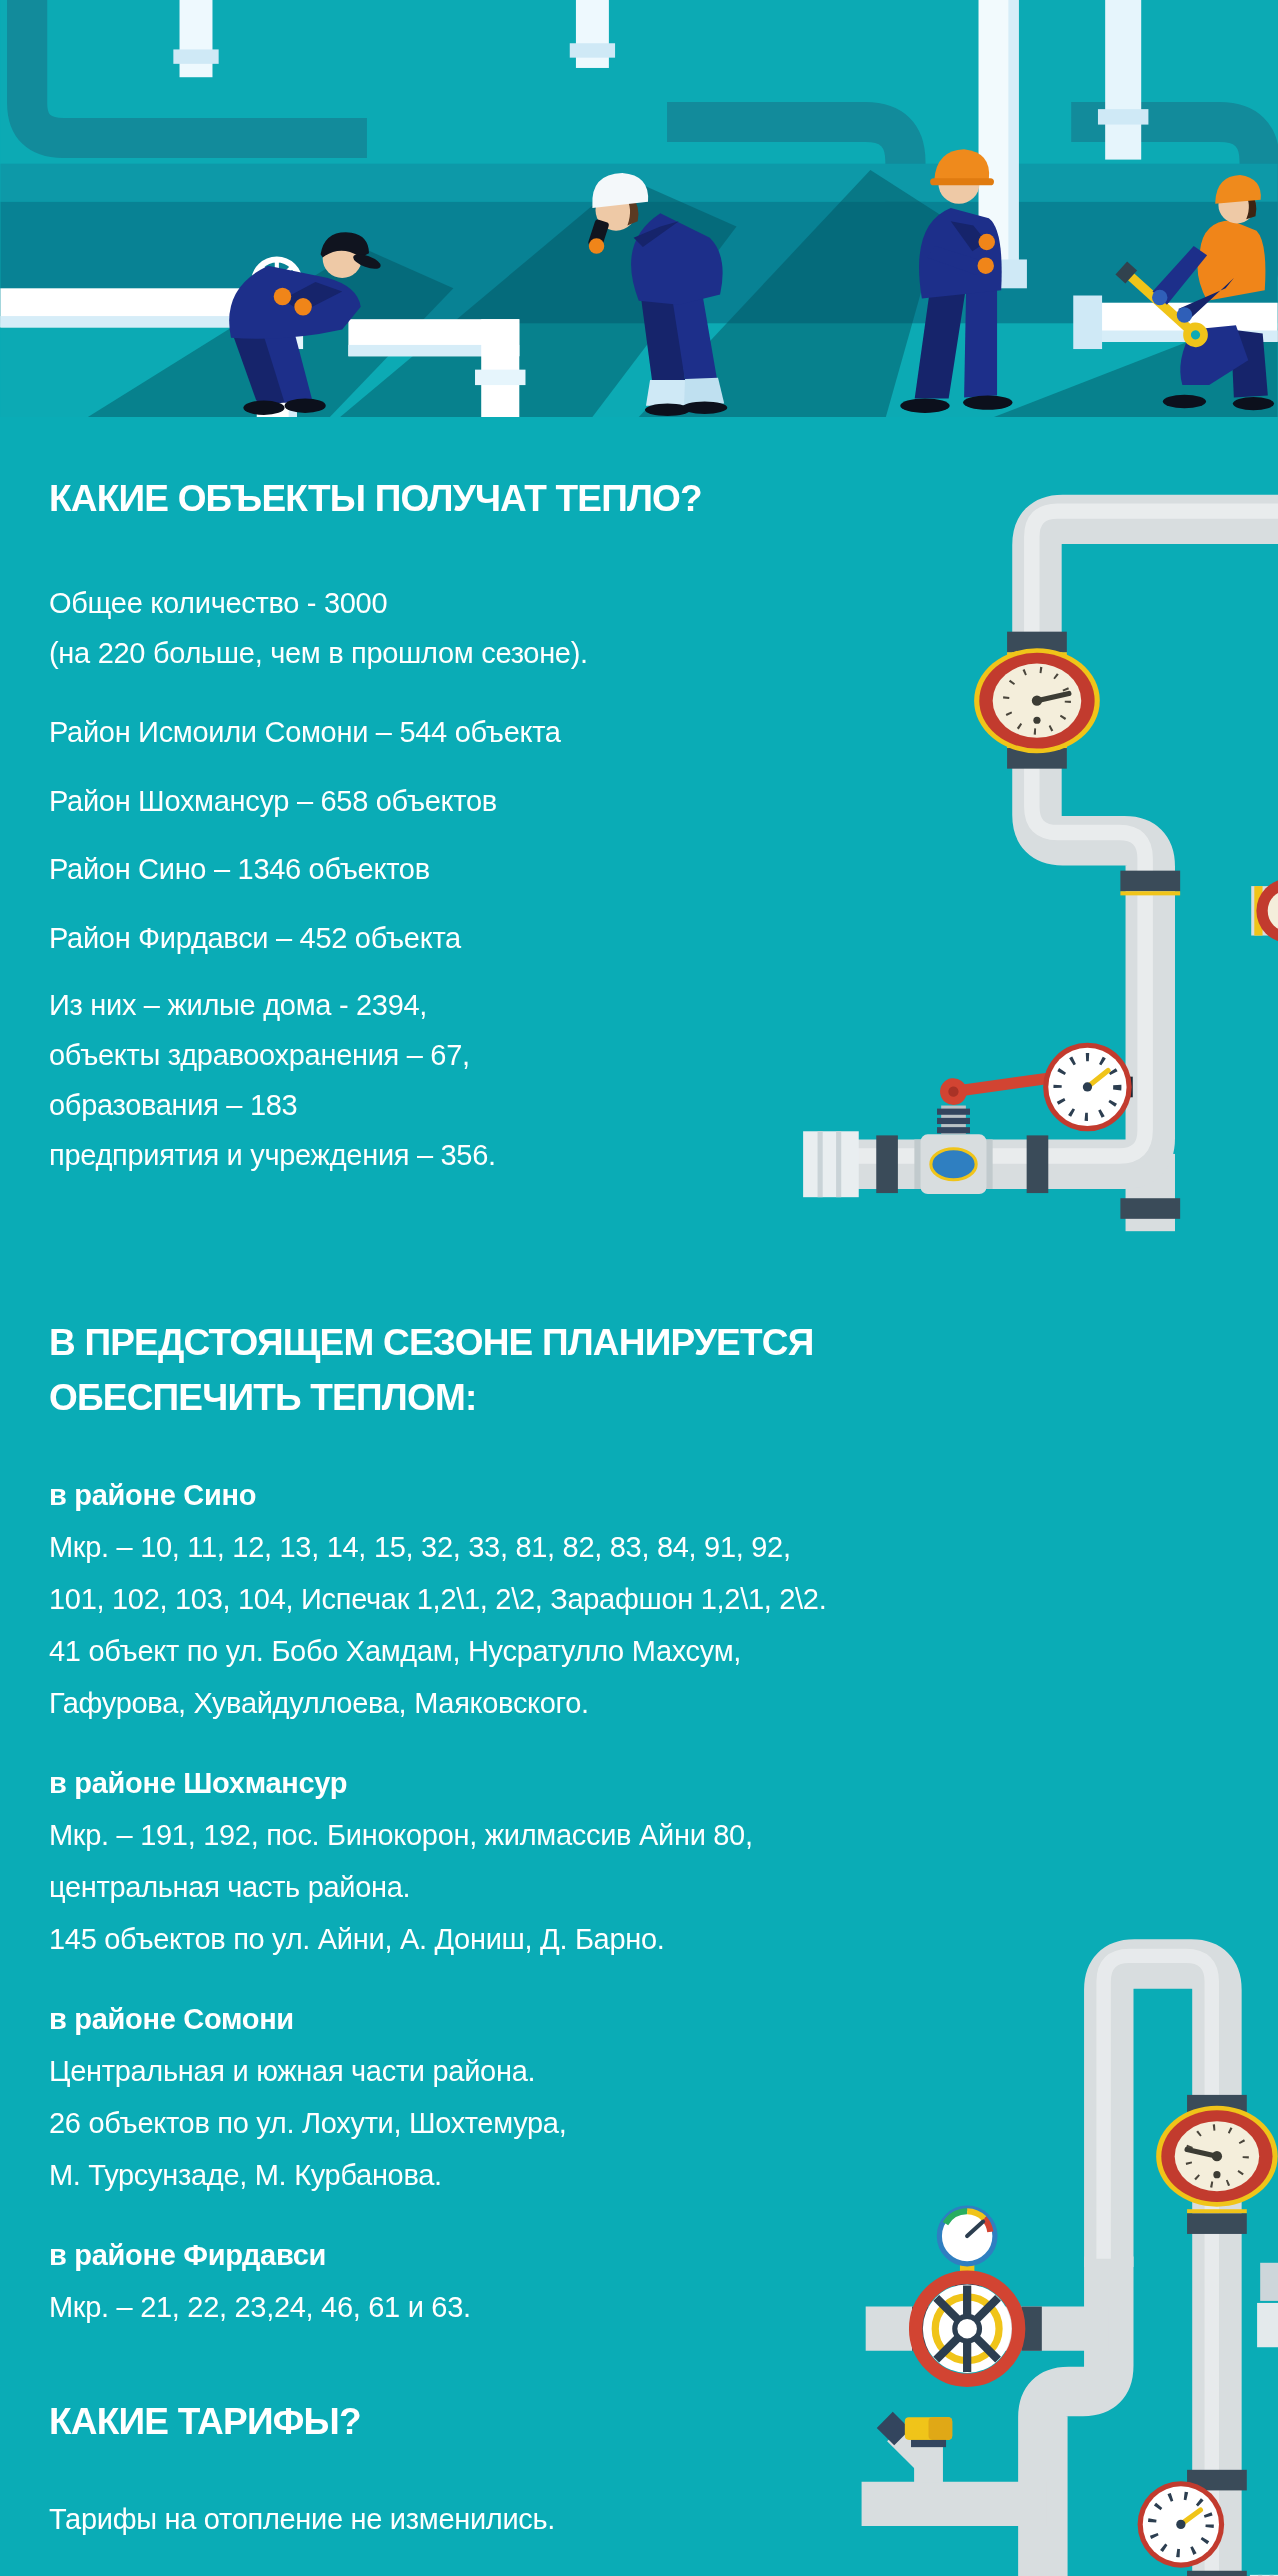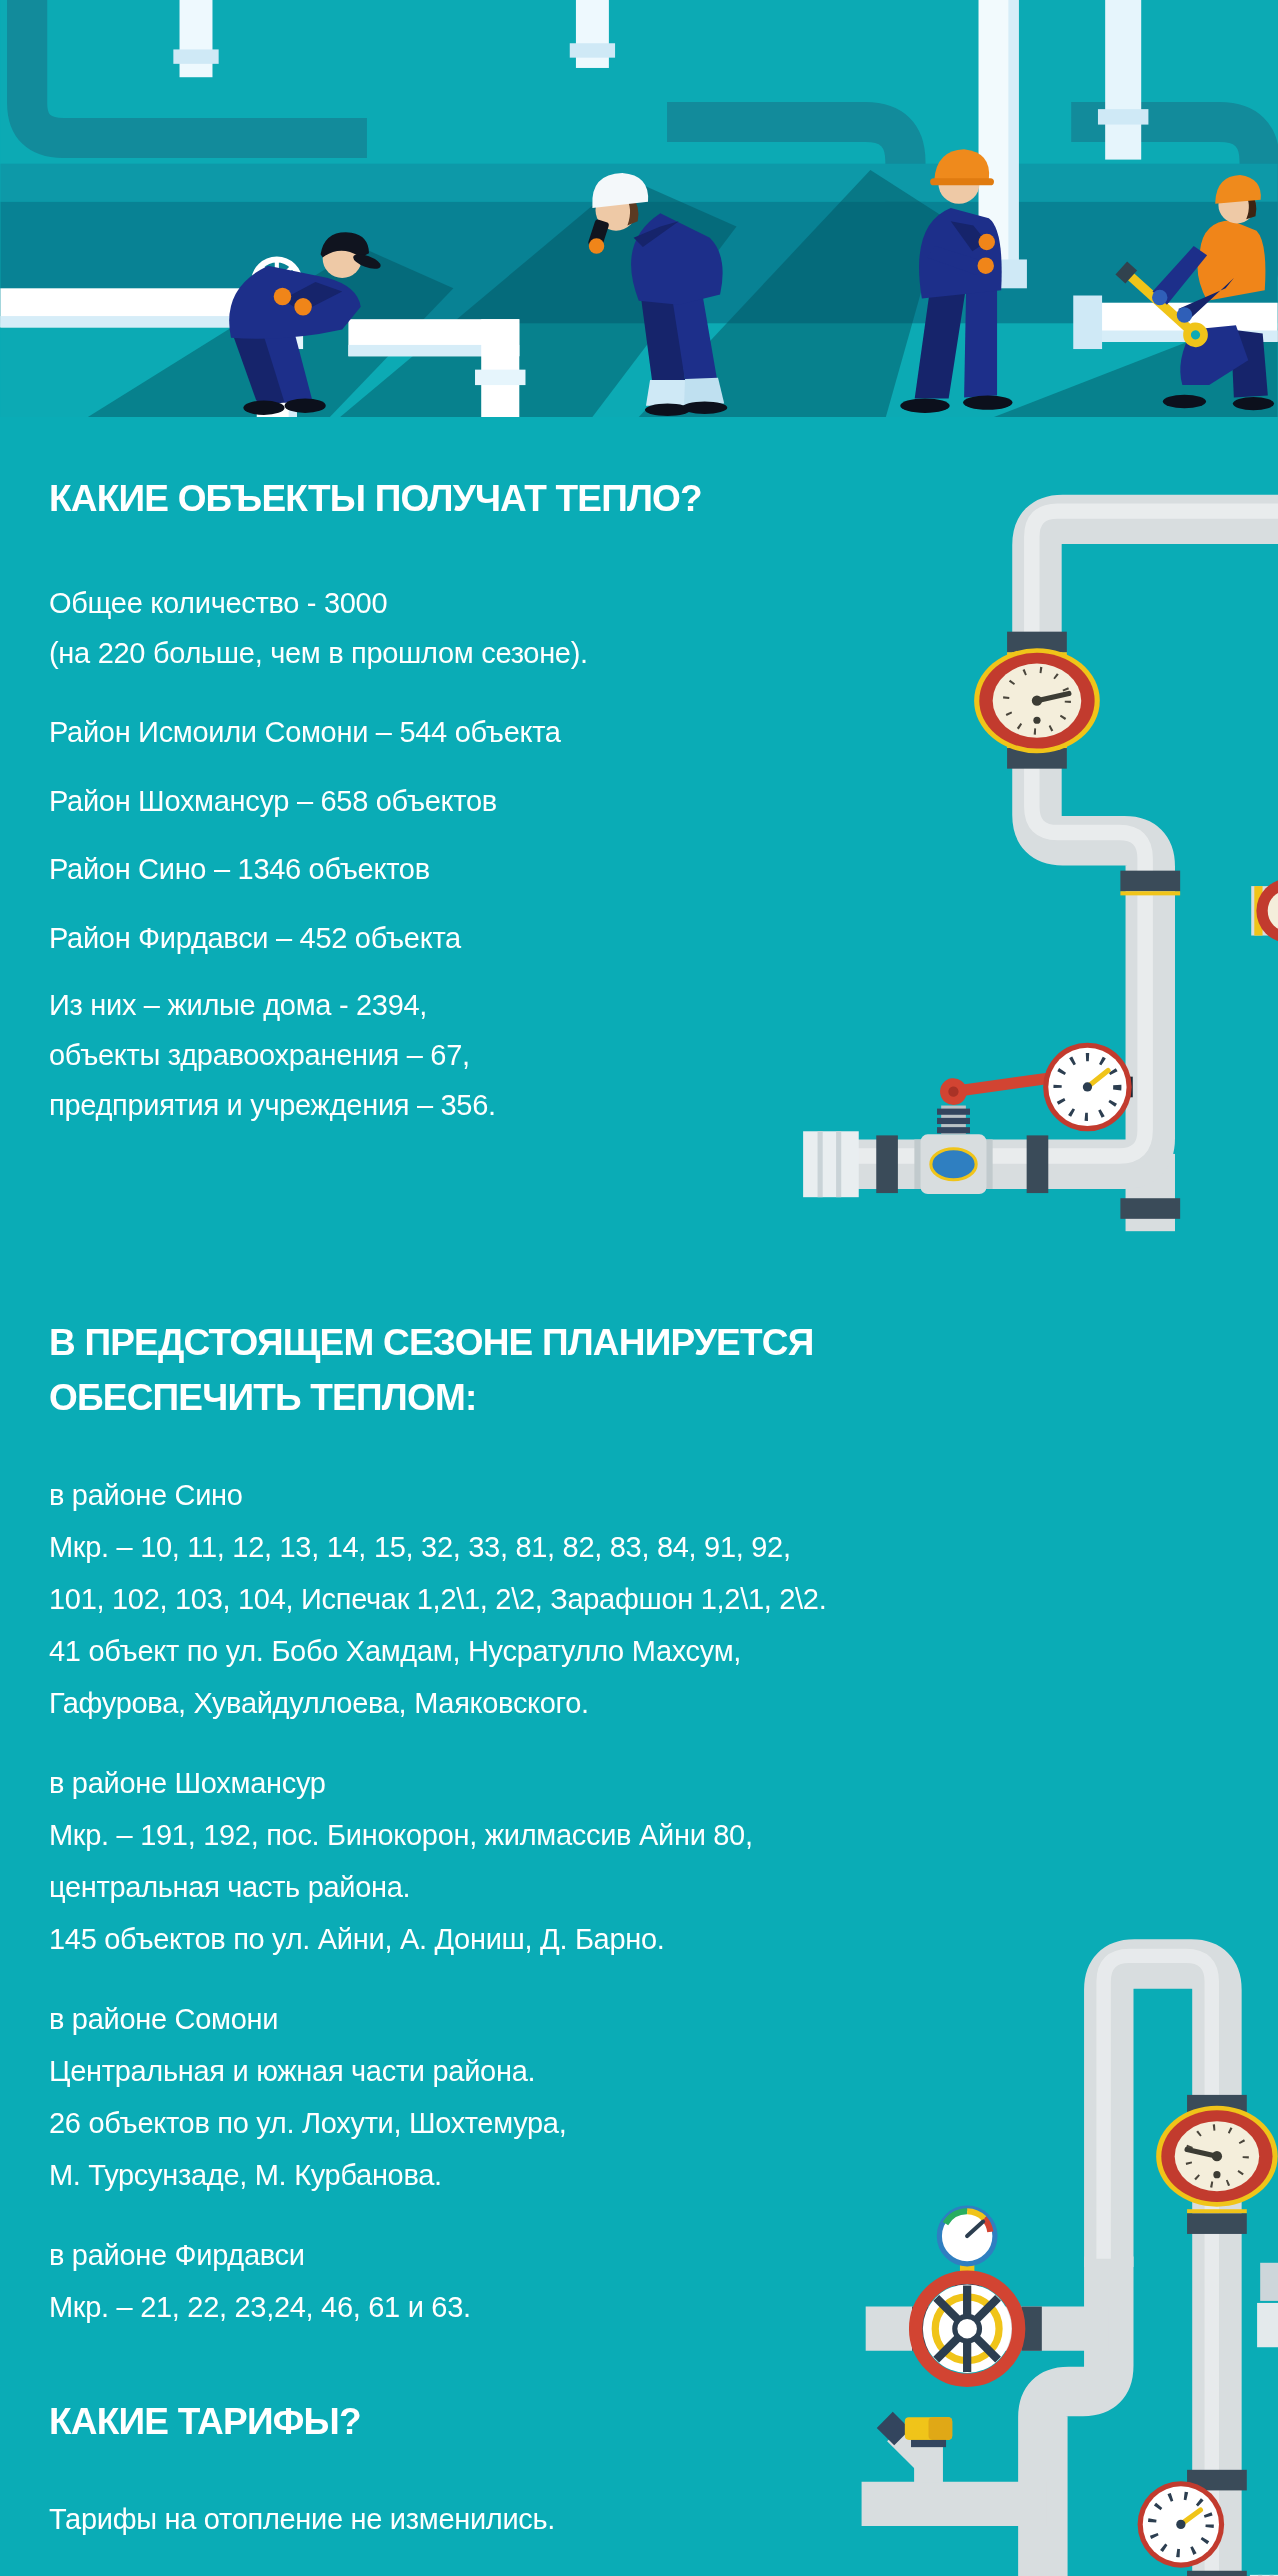--- a/index.html
+++ b/index.html
@@ -6,21 +6,21 @@
   body{
     position:relative;width:1278px;height:3058px;overflow:hidden;
     background:#0aacb6;color:#ffffff;
     font-family:"Liberation Sans",sans-serif;
   }
   .abs{position:absolute}
   .sec{position:absolute;left:49px}
   .h{font-size:37px;font-weight:700;letter-spacing:-0.8px;line-height:55px;white-space:nowrap}
   .line{font-size:29px;line-height:50px;letter-spacing:-0.3px;white-space:nowrap}
   .g .line{line-height:52px}
-  .b{font-weight:400}
+  .b{font-weight:700}
   .line .b{font-weight:400}
   .small{font-size:23px;line-height:39px}
   .mt-title{margin-top:52px}
   .mt-d1{margin-top:29px}
   .mt-d{margin-top:18.5px}
   .mt-bd{margin-top:17.5px}
   .mt-g1{margin-top:44px}
   .mt-g{margin-top:28px}
   .mt-intro{margin-top:45px}
   .pair{margin-top:28px}
@@ -283,20 +283,21 @@
 <div class="sec" style="top:471px">
   <div class="h">КАКИЕ ОБЪЕКТЫ ПОЛУЧАТ ТЕПЛО?</div>
   <div class="line mt-title"><span>Общее количество - </span><span class="b">3000</span></div>
   <div class="line"><span>(на </span><span class="b">220 больше</span><span>, чем в прошлом сезоне).</span></div>
   <div class="line mt-d1"><span>Район Исмоили Сомони – </span><span class="b">544 объекта</span></div>
   <div class="line mt-d"><span>Район Шохмансур – </span><span class="b">658 объектов</span></div>
   <div class="line mt-d"><span>Район Сино – </span><span class="b">1346 объектов</span></div>
   <div class="line mt-d"><span>Район Фирдавси – </span><span class="b">452 объекта</span></div>
   <div class="line mt-bd"><span>Из них – жилые дома - </span><span class="b">2394</span><span>,</span></div>
   <div class="line"><span>объекты здравоохранения – </span><span class="b">67</span><span>,</span></div>
+  <div class="line"><span>образования – </span><span class="b">183</span></div>
   <div class="line">предприятия и учреждения – 356.</div>
 </div>
 
 <div class="sec g" style="top:1315px">
   <div class="h">В ПРЕДСТОЯЩЕМ СЕЗОНЕ ПЛАНИРУЕТСЯ</div>
   <div class="h">ОБЕСПЕЧИТЬ ТЕПЛОМ:</div>
 
   <div class="line b mt-g1">в районе Сино</div>
   <div class="line">Мкр. – 10, 11, 12, 13, 14, 15, 32, 33, 81, 82, 83, 84, 91, 92,</div>
   <div class="line">101, 102, 103, 104, Испечак 1,2\1, 2\2, Зарафшон 1,2\1, 2\2.</div>

